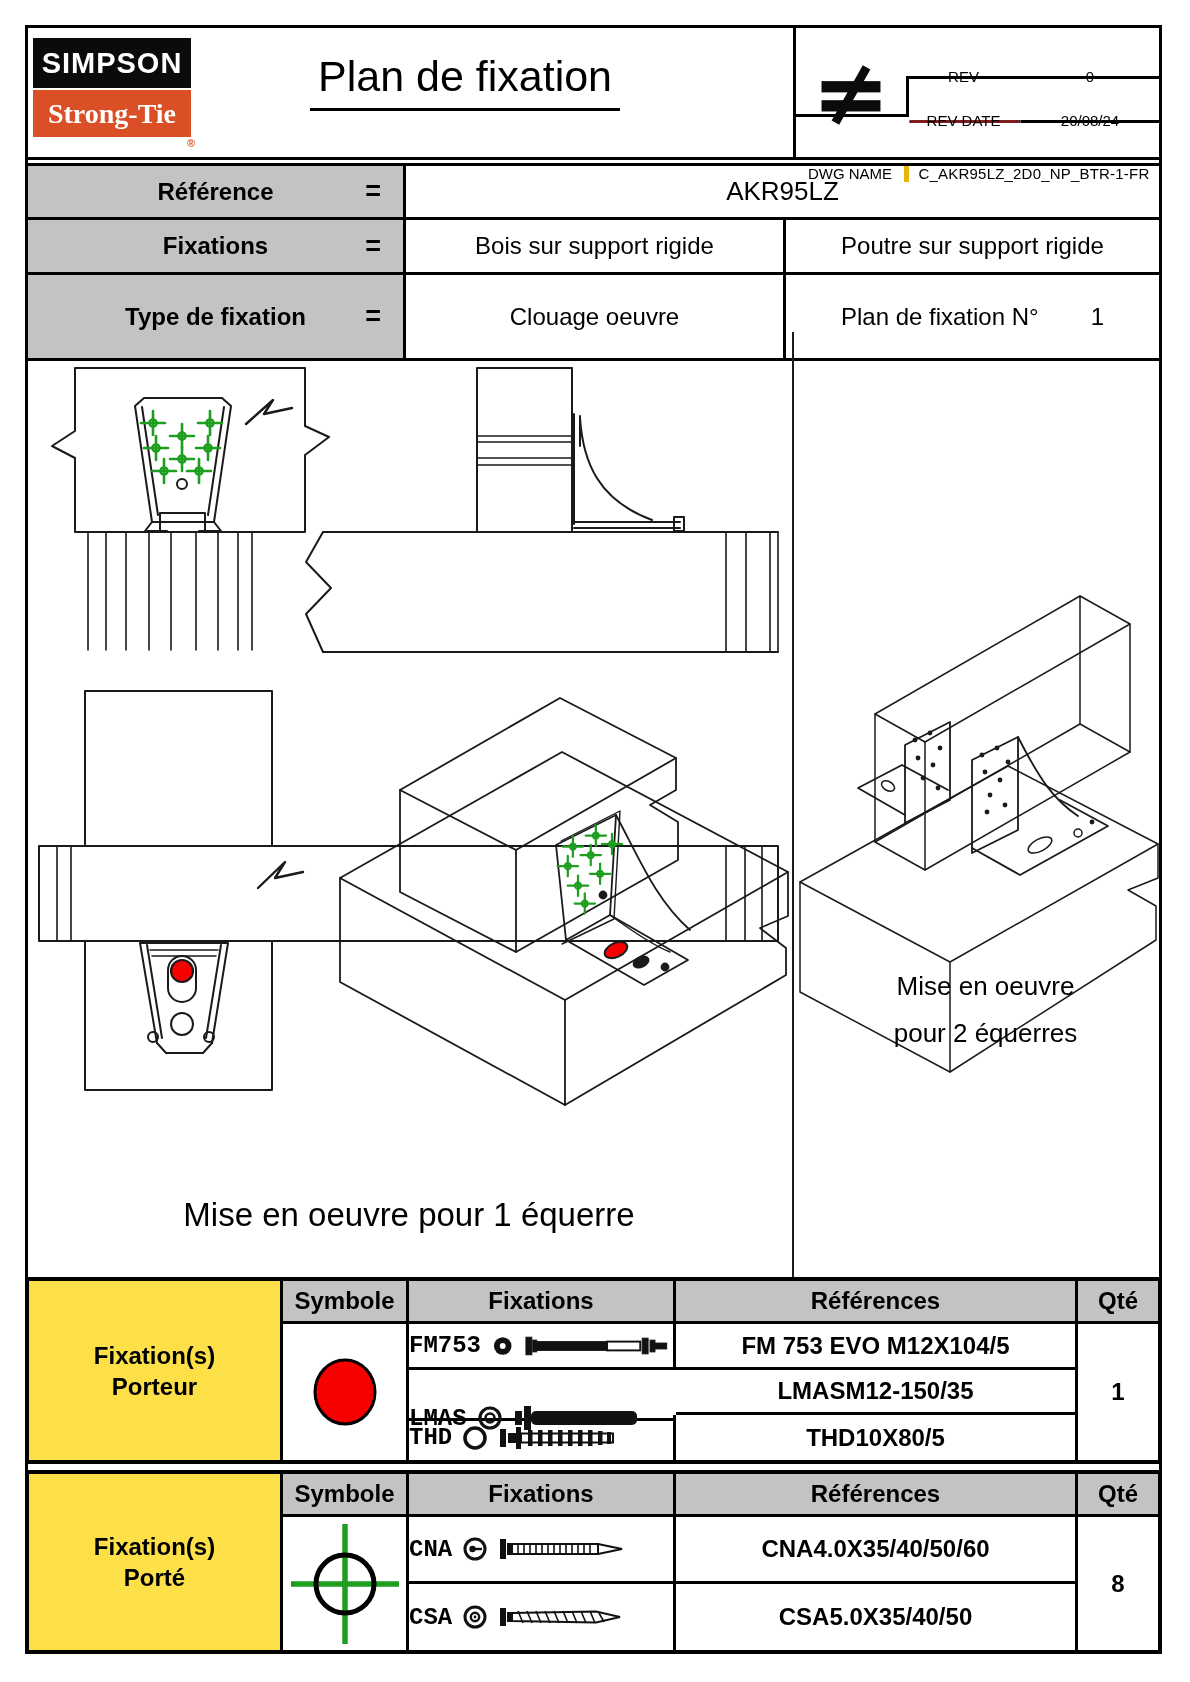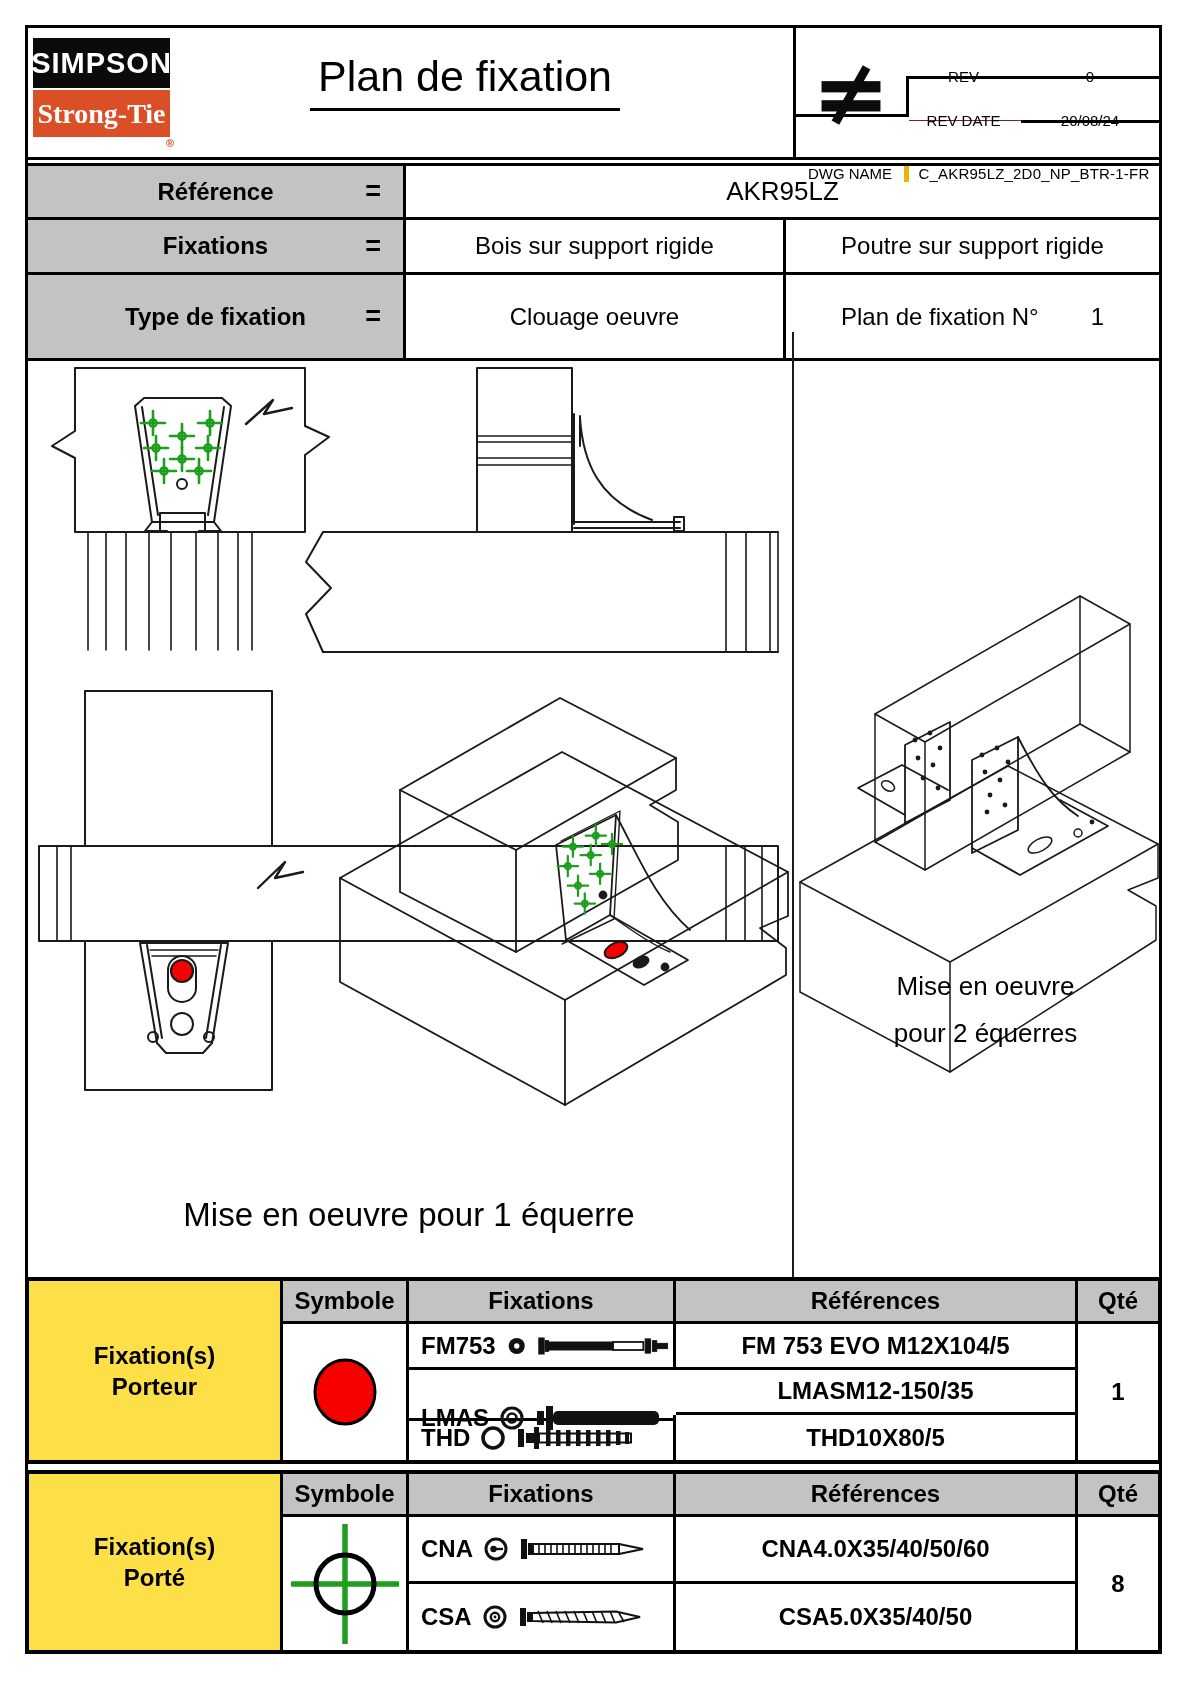--- a/index.html
+++ b/index.html
@@ -1,36 +1,36 @@
 <!DOCTYPE html>
 <html><head>
 <meta charset="utf-8">
 <style>
   html,body{margin:0;padding:0;background:#fff;}
   .page{position:relative;width:1190px;height:1682px;background:#fff;
         font-family:"Liberation Sans",sans-serif;color:#000;overflow:hidden;}
   .abs{position:absolute;}
   .frame{left:25px;top:25px;width:1137px;height:1629px;border:3px solid #000;box-sizing:border-box;}
   
-  .logo{left:33px;top:38px;width:137px;}
+  .logo{left:33px;top:38px;width:158px;}
   .logo-black{background:#0b0b0b;color:#fff;height:50px;display:flex;align-items:center;justify-content:center;
               font-weight:bold;font-size:29px;letter-spacing:1px;}
   .logo-orange{background:#DB4F27;color:#fff;height:47px;margin-top:2px;display:flex;align-items:center;justify-content:center;
               font-family:"Liberation Serif",serif;font-weight:bold;font-size:28px;position:relative;}
   .logo-reg{position:absolute;right:-4px;bottom:-12px;font-size:11px;color:#DB4F27;font-family:"Liberation Sans",sans-serif;}
   .title-wrap{left:165px;top:52px;width:600px;text-align:center;}
   .title{display:inline-block;font-size:43px;border-bottom:3px solid #000;padding:0 8px 7px 8px;}
   .headline{left:25px;top:157px;width:1137px;height:3px;background:#000;}
   .rev{left:793px;top:25px;width:369px;height:135px;border:3px solid #000;box-sizing:border-box;
        display:grid;grid-template-columns:113px 112px 1fr;grid-template-rows:44px 45px 1fr;}
   .rev>div{display:flex;align-items:center;justify-content:center;box-sizing:border-box;font-size:15px;margin-top:48px;}
   .c-neq{grid-column:1;grid-row:1/3;border-right:3px solid #000;border-bottom:3px solid #000;}
   .c-rl{grid-column:2;grid-row:1;border-right:3px solid #000;border-bottom:3px solid #000;}
   .c-rv{grid-column:3;grid-row:1;border-bottom:3px solid #000;font-size:21px;}
-  .c-dl{grid-column:2;grid-row:2;border-right:3px solid #000;border-bottom:1px solid #7f1d1d;border-radius:18px;}
+  .c-dl{grid-column:2;grid-row:2;border-right:3px solid #000;border-bottom:3px solid #7f1d1d;border-radius:18px;}
   .c-dv{grid-column:3;grid-row:2;border-bottom:3px solid #000;font-size:21px;}
   .c-nl{grid-column:1;grid-row:3;border-right:5px solid #eab308;}
   .c-nv{grid-column:2/4;grid-row:3;font-size:16.5px;letter-spacing:.2px;}
   
   .info{left:25px;top:163px;width:1137px;height:198px;border:3px solid #000;box-sizing:border-box;
         display:grid;grid-template-columns:378px 380px 1fr;grid-template-rows:54px 55px 1fr;}
   .info>div{display:flex;align-items:center;justify-content:center;box-sizing:border-box;font-size:24px;}
   .glabel{background:#C3C3C3;font-weight:bold;position:relative;border-right:3px solid #000;}
   .glabel .eq{position:absolute;right:22px;font-size:27px;font-weight:bold;}
   .bline{border-bottom:3px solid #000;}
@@ -47,21 +47,21 @@
   .ftA{top:1277px;height:187px;grid-template-rows:43px 46px 45px 1fr;}
   .ftB{top:1470px;height:184px;grid-template-rows:43px 67px 1fr;}
   .ftable>div{display:flex;align-items:center;justify-content:center;box-sizing:border-box;font-size:24px;font-weight:bold;}
   .hdr{background:#C3C3C3;border-bottom:3px solid #000;}
   .grp{background:#fde047;grid-column:1;grid-row:1/5;border-right:3px solid #000;flex-direction:column;line-height:31px;}
   .grpB{grid-row:1/4;}
   .symcell{grid-column:2;grid-row:2/5;border-right:3px solid #000;}
   .symcellB{grid-row:2/4;}
   .qtycell{grid-column:5;grid-row:2/5;font-size:25px;}
   .qtycellB{grid-row:2/4;}
-  .fixname{justify-content:flex-start !important;padding-left:12px;gap:10px;}
+  .fixname{justify-content:flex-start !important;padding-left:0;gap:10px;font-family:Liberation Mono, monospace;}
   .refcell{font-size:22px;}
   svg.icon{display:block;}
 </style>
 </head>
 <body>
 
 <div class="page">
   <div class="abs frame"></div>
 
   <div class="abs logo">

